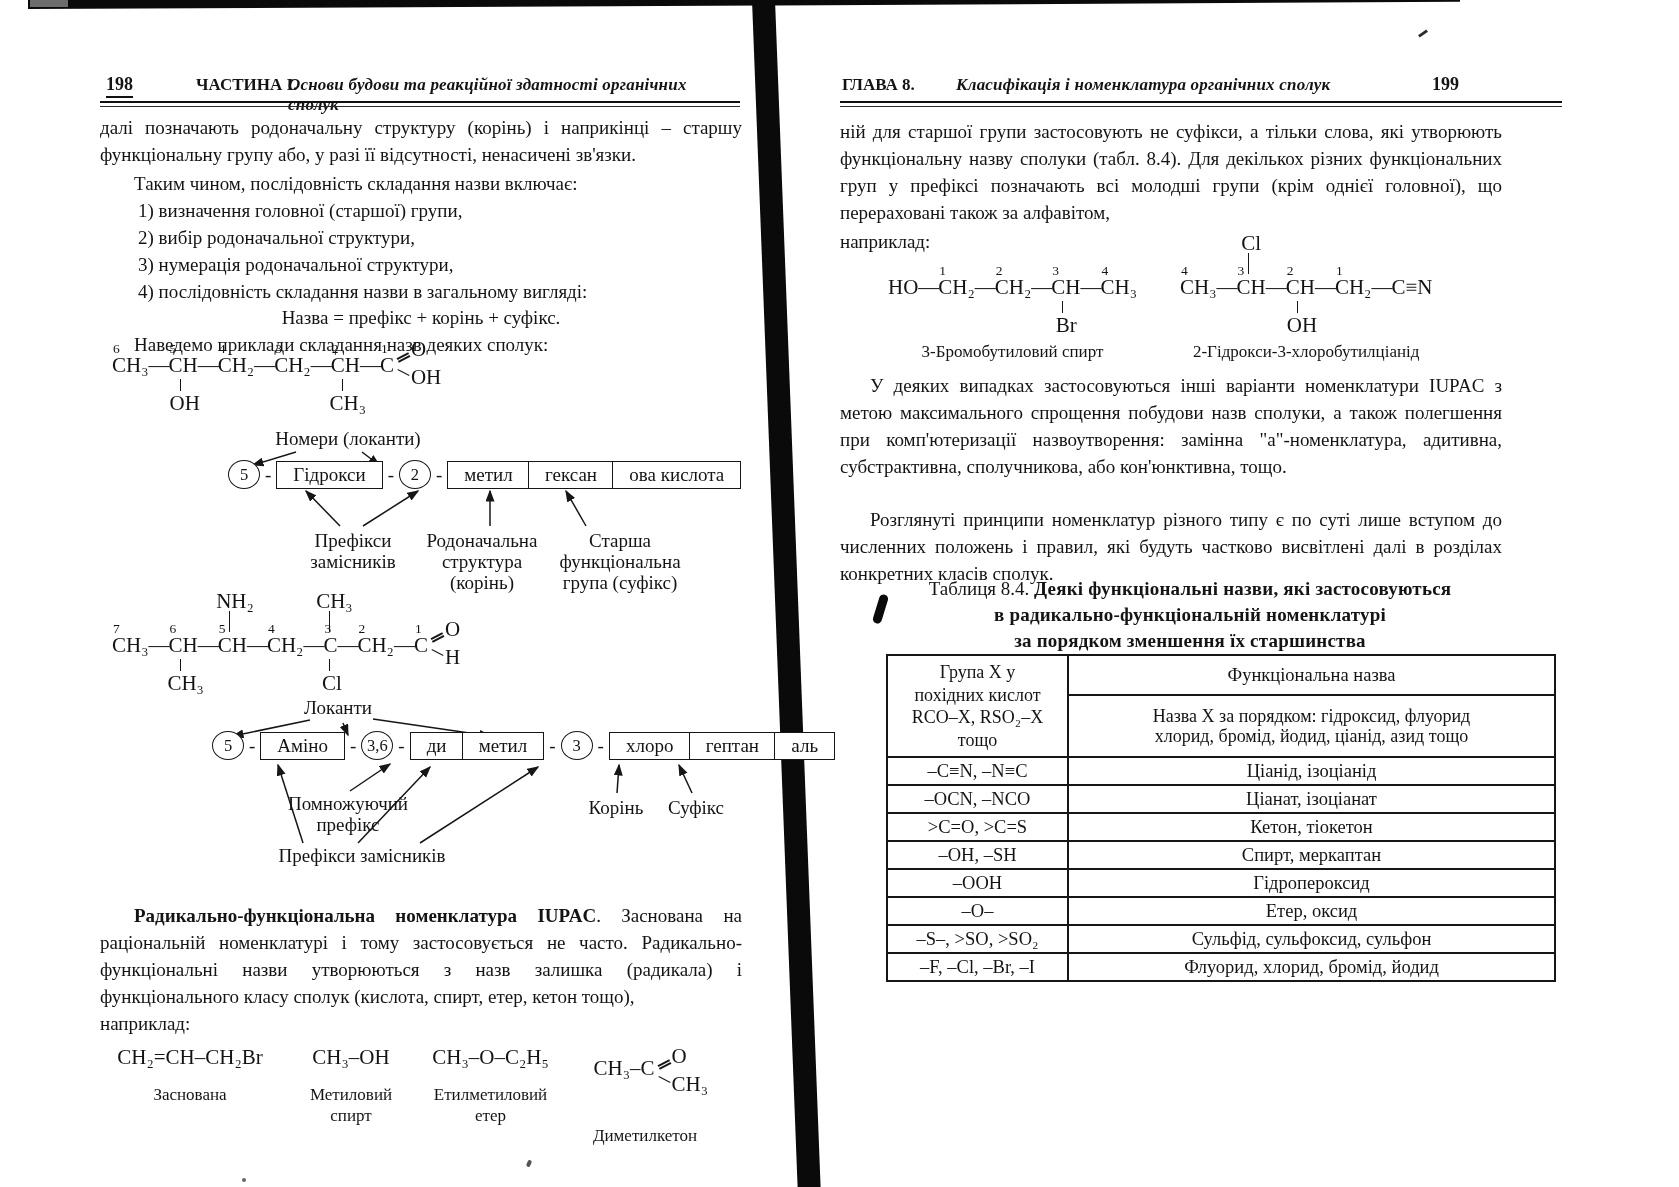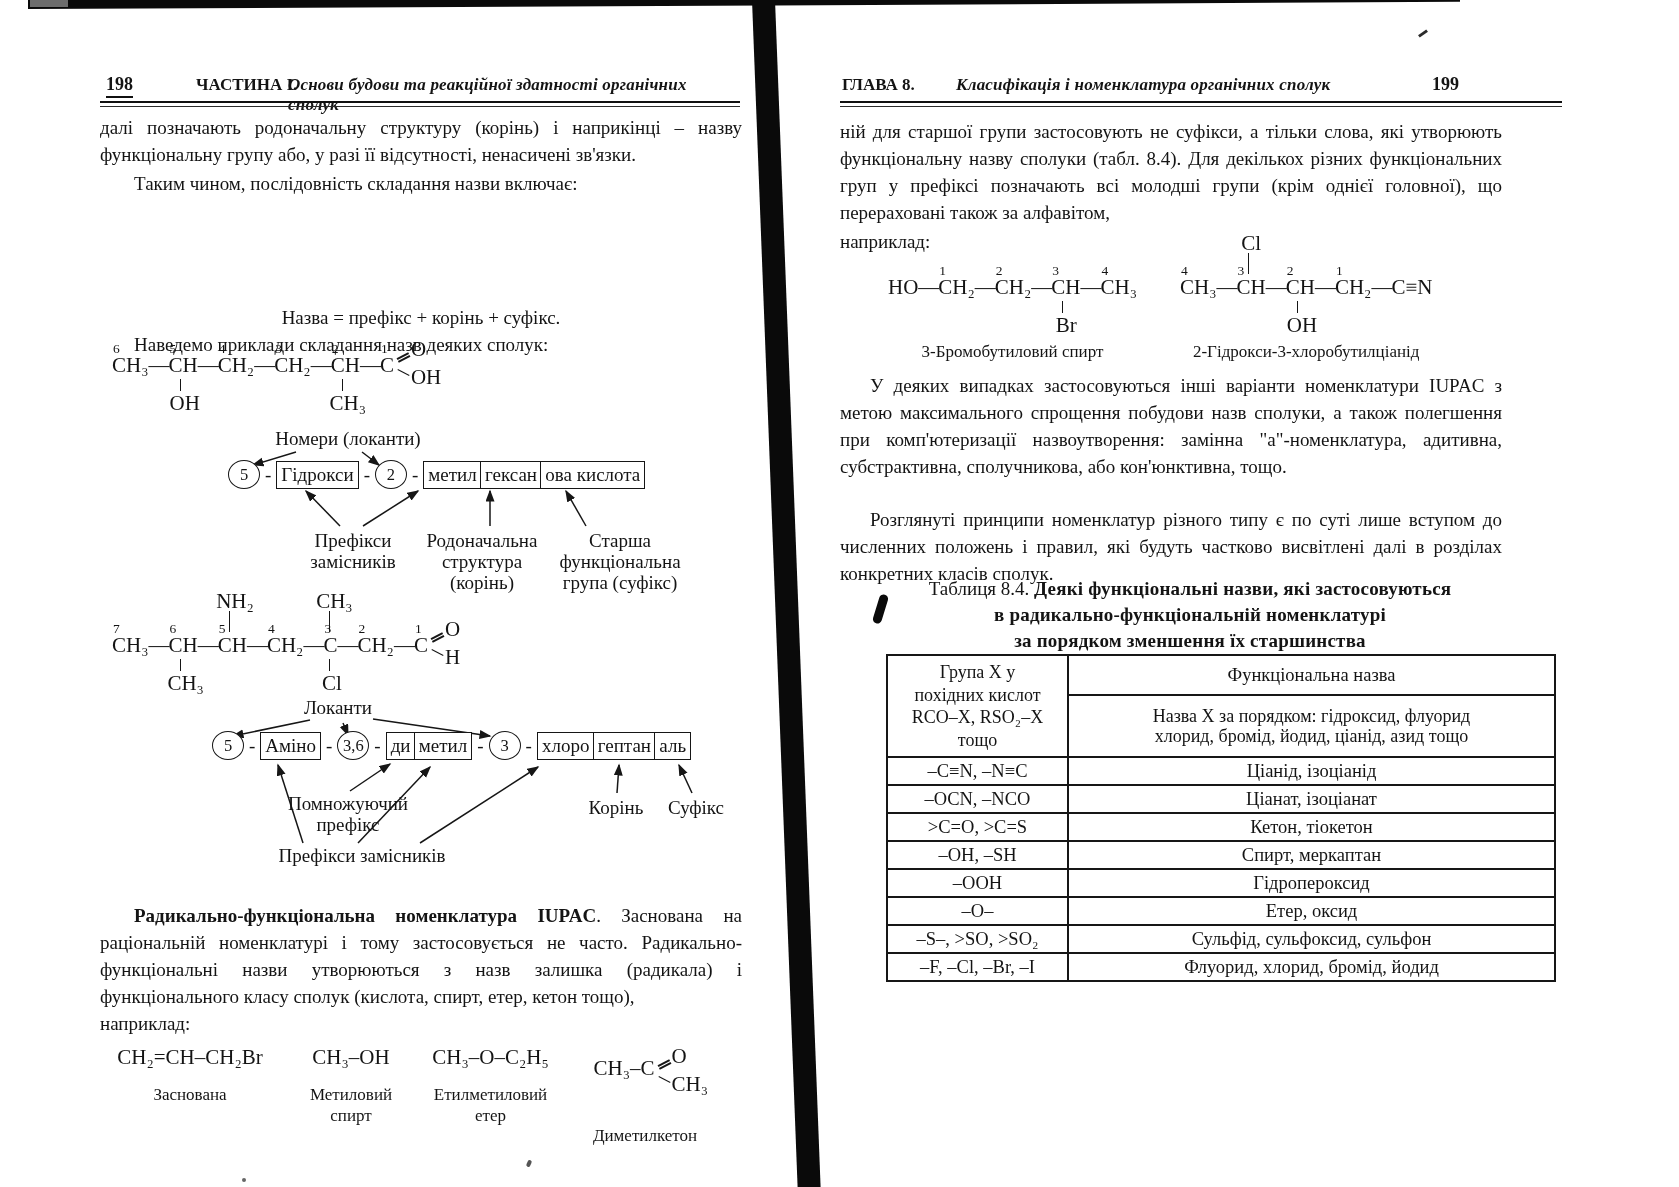--- a/index.html
+++ b/index.html
@@ -34,21 +34,21 @@
   .fork .fo{position:absolute;left:17px;top:-9px;}
   .fork .fo2{position:absolute;left:17px;top:19px;}
   .fork .ft{position:absolute;left:3px;top:9px;width:13px;border-top:5px double #161616;transform:rotate(-27deg);}
   .fork .fb{position:absolute;left:3px;top:26px;width:13px;border-top:1.7px solid #161616;transform:rotate(27deg);}
   
   .diagram{position:absolute;left:0;width:645px;}
   .diagram svg{position:absolute;left:0;top:0;}
   .drow{position:absolute;display:flex;align-items:center;gap:5px;font-size:19px;}
   .circ{display:inline-flex;align-items:center;justify-content:center;min-width:24px;height:27px;
         border:1.7px solid #161616;border-radius:50%;font-size:16.5px;padding:0 3px;background:#fff;}
-  .nbx{border:1.7px solid #161616;padding:2px 4px;background:#fff;white-space:nowrap;}
+  .nbx{border:1.7px solid #161616;padding:2px 16px;background:#fff;white-space:nowrap;}
   .ngrp{display:inline-flex;}
   .ngrp .nbx + .nbx{margin-left:-1.7px;}
   .dlbl{position:absolute;font-size:19px;line-height:21px;text-align:center;transform:translateX(-50%);}
   
   .exstack{position:absolute;text-align:center;}
   .exstack .exf{font-size:21px;white-space:nowrap;}
   .exstack .exl{font-size:17px;line-height:21px;margin-top:14px;}
   .exfork{vertical-align:-14px;}
   
   .rslabel{font-size:17px;text-align:center;margin-top:0;}
@@ -76,24 +76,30 @@
 <div class="page" id="pageL">
 
   <div class="blk phead" style="left:0;top:4px;width:640px;height:30px;">
     <span class="pgnum" style="position:absolute;left:6px;top:0;border-bottom:2px solid #101010;padding-bottom:1px;">198</span>
     <span style="position:absolute;left:96px;top:1px;">ЧАСТИНА І.</span>
     <span class="ital" style="position:absolute;left:188px;top:1px;">Основи будови та реакційної здатності органічних сполук</span>
     <span class="rule" style="top:27px;width:640px;"></span>
     <span class="rule2" style="top:32px;width:640px;"></span>
   </div>
 
-  <div class="blk para" style="left:0;top:44px;width:642px;">далі позначають родоначальну структуру (корінь) і наприкінці – назву функціональну групу або, у разі її відсутності, ненасичені зв'язки.</div>
+  <div class="blk para" style="left:0;top:44px;width:642px;">далі позначають родоначальну структуру (корінь) і наприкінці – старшу функціональну групу або, у разі її відсутності, ненасичені зв'язки.</div>
 
   <div class="blk para ind" style="left:0;top:100px;width:642px;">Таким чином, послідовність складання назви включає:</div>
 
+  <div class="blk liste" style="left:0;top:127px;width:642px;">
+    <div>1) визначення головної (старшої) групи,</div>
+    <div>2) вибір родоначальної структури,</div>
+    <div>3) нумерація родоначальної структури,</div>
+    <div>4) послідовність складання назви в загальному вигляді:</div>
+  </div>
 
   <div class="blk para" style="left:0;top:234px;width:642px;text-align:center;">Назва = префікс + корінь + суфікс.</div>
 
   <div class="blk para ind" style="left:0;top:261px;width:642px;">Наведемо приклади складання назв деяких сполук:</div>
 
   <div class="blk" style="left:12px;top:268px;">
     <span class="chain">
       <span class="atom"><span class="num">6</span><span>CH₃</span></span>
       <span class="bnd">—</span>
       <span class="atom"><span class="num">5</span><span>CH</span><i class="vl dvl"></i><span class="dn">OH</span></span>

